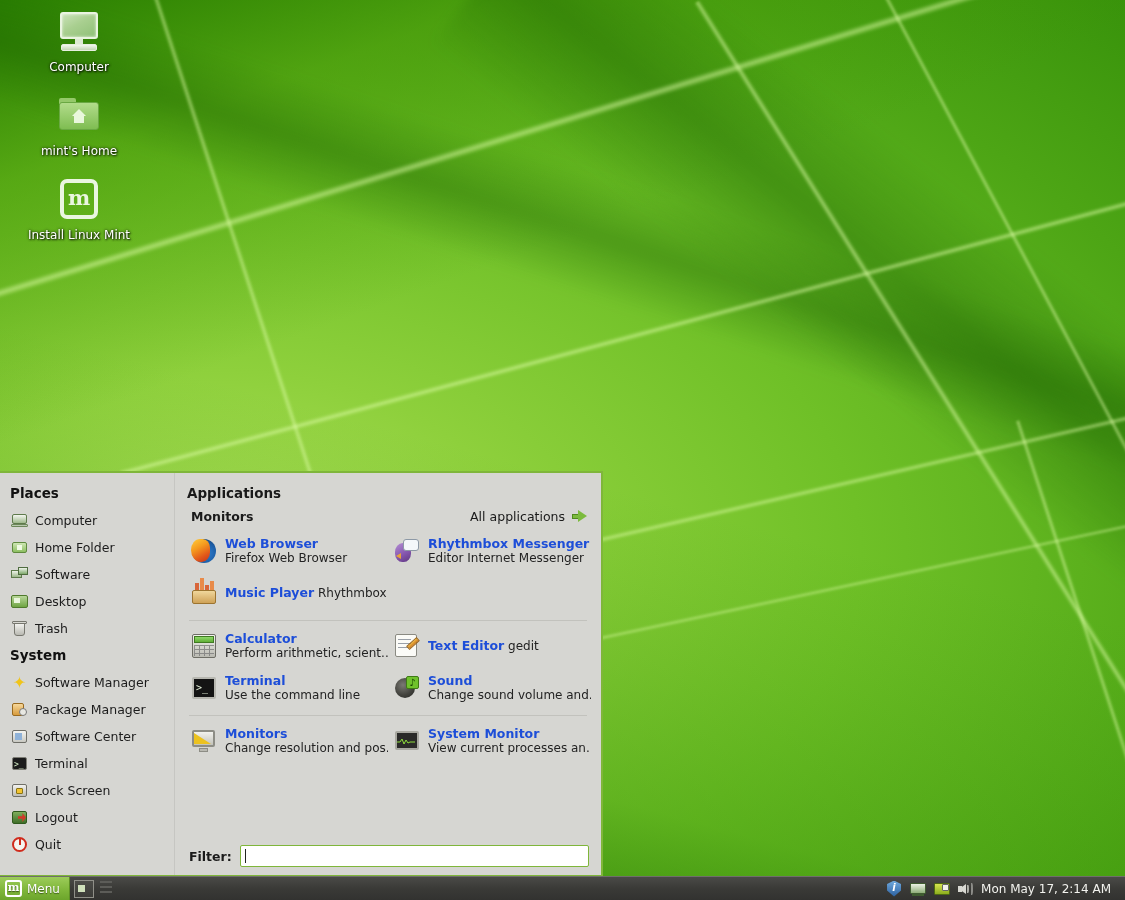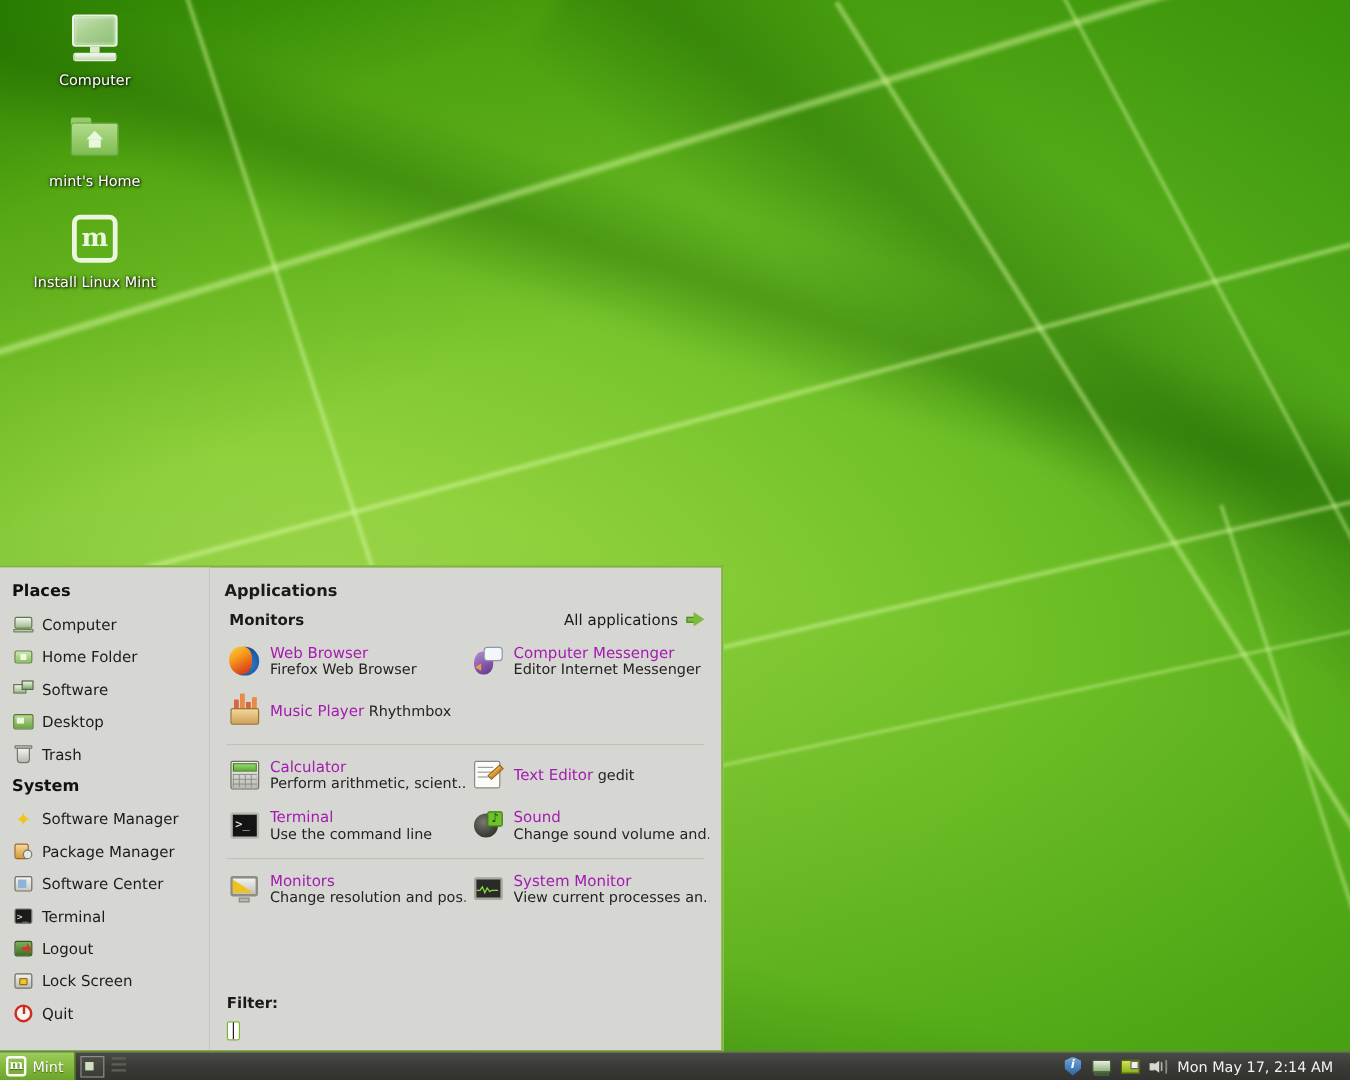--- a/index.html
+++ b/index.html
@@ -165,21 +165,21 @@
   .arrow-right .head { position:absolute; left:6px; top:0px; width:0; height:0; border-top:6.5px solid transparent; border-bottom:6.5px solid transparent; border-left:9px solid #7cbb3d;}
 
   .app-grid { display: flex; flex-wrap: wrap; }
   .app-item {
     width: 50%; height: 42px;
     display: flex; align-items: center; gap: 8px;
     padding-left: 6px; cursor: default;
   }
   .app-ico { width: 26px; height: 26px; position: relative; flex: none; }
   .app-text { overflow: hidden; }
-  .app-name { font-weight: normal; font-size: 12.5px; line-height: 14px; color: #a21caf; }
+  .app-name { font-weight: bold; font-size: 12.5px; line-height: 14px; color: #1d4ed8; }
   .app-desc { font-size: 12px; line-height: 14px; color: #232323; white-space: nowrap; }
   .group-sep { height: 1px; background: #c2c2bd; margin: 6px 4px 4px 4px; }
 
   
   .i-firefox .globe { position:absolute; left:1px; top:1px; width:24px; height:24px; border-radius:50%;
     background: radial-gradient(circle at 62% 60%, #2f7fd0 0%, #1d5fa8 45%, #174a86 70%); }
   .i-firefox .fox { position:absolute; left:0px; top:1px; width:19px; height:23px; border-radius:50% 40% 45% 55%;
     background: linear-gradient(150deg,#ffcf3d 0%, #f59a1e 38%, #e2571a 72%, #c5321a 100%); }
   .i-thunder .globe { position:absolute; left:1px; top:1px; width:24px; height:24px; border-radius:50%;
     background: radial-gradient(circle at 35% 30%, #9fd2f4 0%, #4a8fd0 35%, #1e5ba5 70%, #123f79 100%); }
@@ -210,23 +210,22 @@
   .i-sound .note { position:absolute; left:12px; top:1px; width:13px; height:13px; background:#6fc22c; border:1px solid #3e7a15; border-radius:2px; color:#133d00; font-size:10px; text-align:center; line-height:12px;}
   .i-mon .scr { position:absolute; left:1px; top:2px; width:23px; height:17px; background:linear-gradient(#f2f2ee,#c2c2ba); border:2px solid #8d8d85; border-radius:2px;}
   .i-mon .tri { position:absolute; left:3px; top:5px; width:0;height:0; border-left:17px solid #ecc21f; border-top:11px solid transparent;}
   .i-mon .stand { position:absolute; left:8px; top:20px; width:9px; height:4px; background:#b9b9b1; border:1px solid #8d8d85;}
   .i-sysmon .scr { position:absolute; left:1px; top:3px; width:24px; height:19px; background:#2a2a28; border:2px solid #a8a8a0; border-radius:2px;}
   .i-sysmon .wave { position:absolute; left:3px; top:10px; width:18px; height:7px; }
 
   
   .filter-row {
     margin-top: auto;
-    display: flex; align-items: flex-start; gap: 8px;
+    display: flex; align-items: center; gap: 8px;
     padding: 0 2px 8px 4px;
-    flex-direction: column;
   }
   .filter-label { font-weight: bold; font-size: 12.5px; }
   .filter-input {
     flex: 1; height: 22px; background: #ffffff;
     border: 1px solid #7fb63a; border-radius: 2px;
     display: flex; align-items: center; padding: 0 4px;
     font-size: 12px;
   }
   .caret { width: 1px; height: 14px; background: #222; }
 
@@ -397,32 +396,32 @@
       <span class="lbl">Software Center</span>
     </div>
     <div class="place-item">
       <span class="mini m-term">
           <i class="s"></i>
           <i class="p">&gt;_</i>
         </span>
       <span class="lbl">Terminal</span>
     </div>
     <div class="place-item">
+      <span class="mini m-lock">
+          <i class="s"></i>
+          <i class="l"></i>
+        </span>
+      <span class="lbl">Lock Screen</span>
+    </div>
+    <div class="place-item">
       <span class="mini m-logout">
           <i class="s"></i>
           <i class="a"></i>
         </span>
       <span class="lbl">Logout</span>
-    </div>
-    <div class="place-item">
-      <span class="mini m-lock">
-          <i class="s"></i>
-          <i class="l"></i>
-        </span>
-      <span class="lbl">Lock Screen</span>
     </div>
     <div class="place-item">
       <span class="mini m-quit">
           <i class="c"></i>
           <i class="bar"></i>
         </span>
       <span class="lbl">Quit</span>
     </div>
   </div>
 
@@ -452,21 +451,21 @@
           <span class="app-desc">Firefox Web Browser</span>
         </span>
       </div>
       <div class="app-item">
         <span class="app-ico i-pidgin">
             <i class="body"></i>
             <i class="beak"></i>
             <i class="bub"></i>
           </span>
         <span class="app-text">
-          <span class="app-name">Computer Messenger</span>
+          <span class="app-name">Rhythmbox Messenger</span>
           <span class="app-desc">Editor Internet Messenger</span>
         </span>
       </div>
       <div class="app-item">
         <span class="app-ico i-rhythm">
             <i class="b1"></i>
             <i class="b2"></i>
             <i class="b3"></i>
             <i class="b4"></i>
             <i class="box"></i>
@@ -565,21 +564,21 @@
 
   </div>
 </div>
 
 <div id="taskbar">
 
   <div id="menu-button">
     <span class="mintlogo">
         <span>m</span>
       </span>
-    <span>Mint</span>
+    <span>Menu</span>
   </div>
 
   <div id="show-desktop">
       <i></i>
     </div>
 
   <div id="window-list">
     <span class="wl-lines">
         <b></b>
         <b></b>

